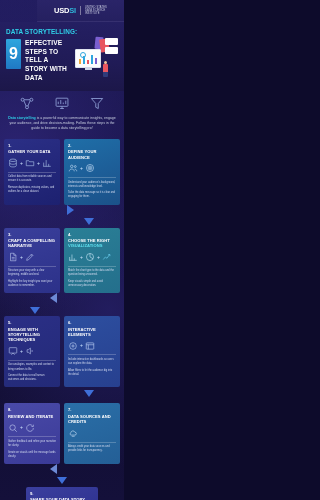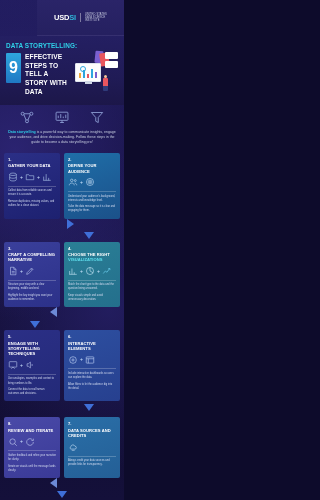--- a/index.html
+++ b/index.html
@@ -14,21 +14,21 @@
     width: 124px; height: 500px;
     background:
       radial-gradient(circle at 12% 30%, rgba(46,38,120,0.85) 0%, rgba(0,0,0,0) 46%),
       radial-gradient(circle at 88% 62%, rgba(38,32,104,0.8) 0%, rgba(0,0,0,0) 48%),
       linear-gradient(180deg, #211c5e 0%, #1b1750 14%, #171243 34%, #141038 58%, #120e33 78%, #14103a 100%);
     overflow: hidden;
   }
 
   
   .topbar {
-    height: 36px;
+    height: 22px;
     background: linear-gradient(180deg, #2a2468 0%, #252060 100%);
     display: flex; align-items: center; justify-content: center;
     border-bottom: 1px solid rgba(255,255,255,0.06);
     margin-left: 37px;
   }
   .logo { display: flex; align-items: center; gap: 2px; }
   .logo-mark { font-size: 7.5px; font-weight: bold; letter-spacing: -0.2px; }
   .logo-us { color: #ffffff; }
   .logo-dsi { color: #2fb6d9; }
   .logo-div { width: 1px; height: 9px; background: rgba(255,255,255,0.4); margin: 0 2px; }

